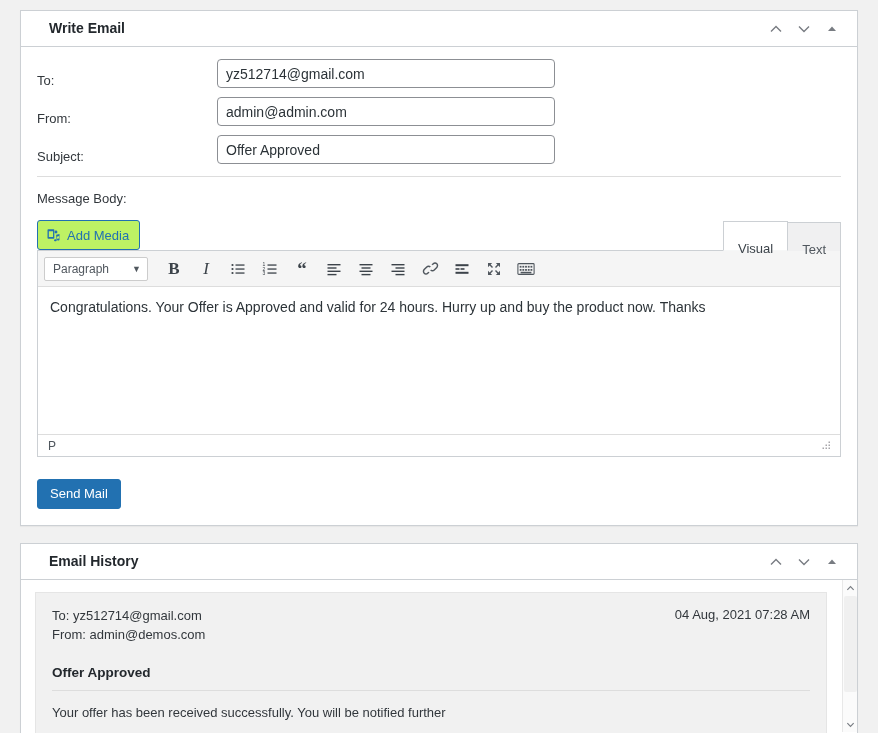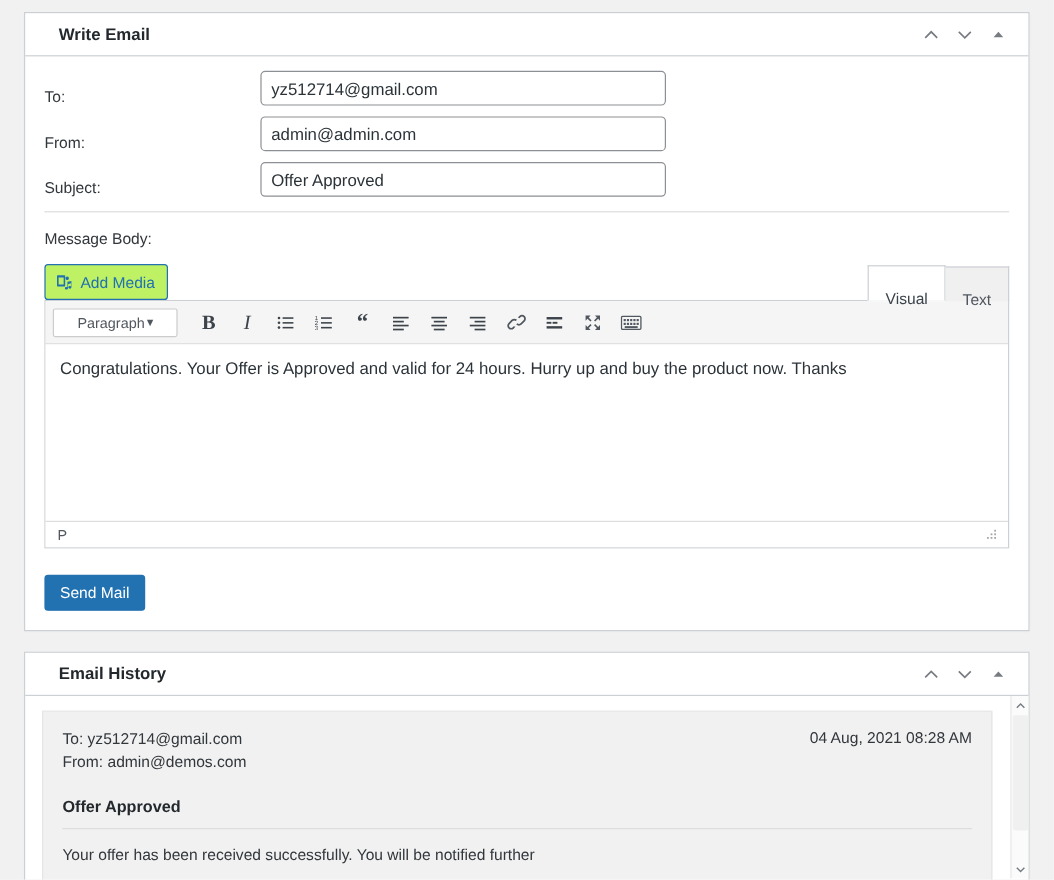--- a/index.html
+++ b/index.html
@@ -160,21 +160,21 @@
     border-bottom: 1px solid #ddd;
   }
   .format-select {
     height: 24px;
     width: 104px;
     border: 1px solid #ccc;
     background: #fff;
     border-radius: 2px;
     display: flex;
     align-items: center;
-    justify-content: center;
+    justify-content: space-between;
     padding: 0 6px 0 8px;
     font-size: 12px;
     color: #50575e;
     margin-right: 10px;
     cursor: pointer;
   }
   .caret { font-size: 9px; color: #50575e; }
 
   .tb-btn {
     width: 32px; height: 30px;
@@ -515,21 +515,21 @@
     </div>
 
     <div class="history-body">
       <div class="history-scroll">
         <div class="history-card">
           <div class="hc-top">
             <div class="hc-meta">
               <div>To: yz512714@gmail.com</div>
               <div>From: admin@demos.com</div>
             </div>
-            <div class="hc-date">04 Aug, 2021 08:28 AM</div>
+            <div class="hc-date">04 Aug, 2021 07:28 AM</div>
           </div>
           <div class="hc-subject">Offer Approved</div>
           <div class="hc-message">Your offer has been received successfully. You will be notified further</div>
         </div>
       </div>
 
       <div class="scrollbar">
         <div class="sb-arrow">
           <svg width="9" height="9" viewBox="0 0 10 10">
               <path d="M1.5 6.5 L5 3 L8.5 6.5" fill="none" stroke="#787c82" stroke-width="1.3"></path>

